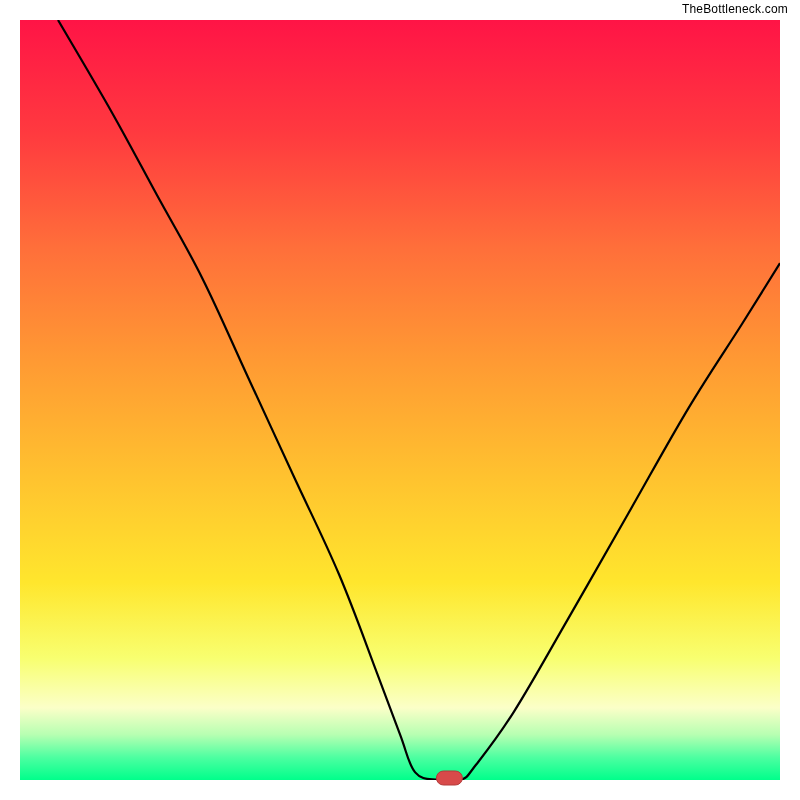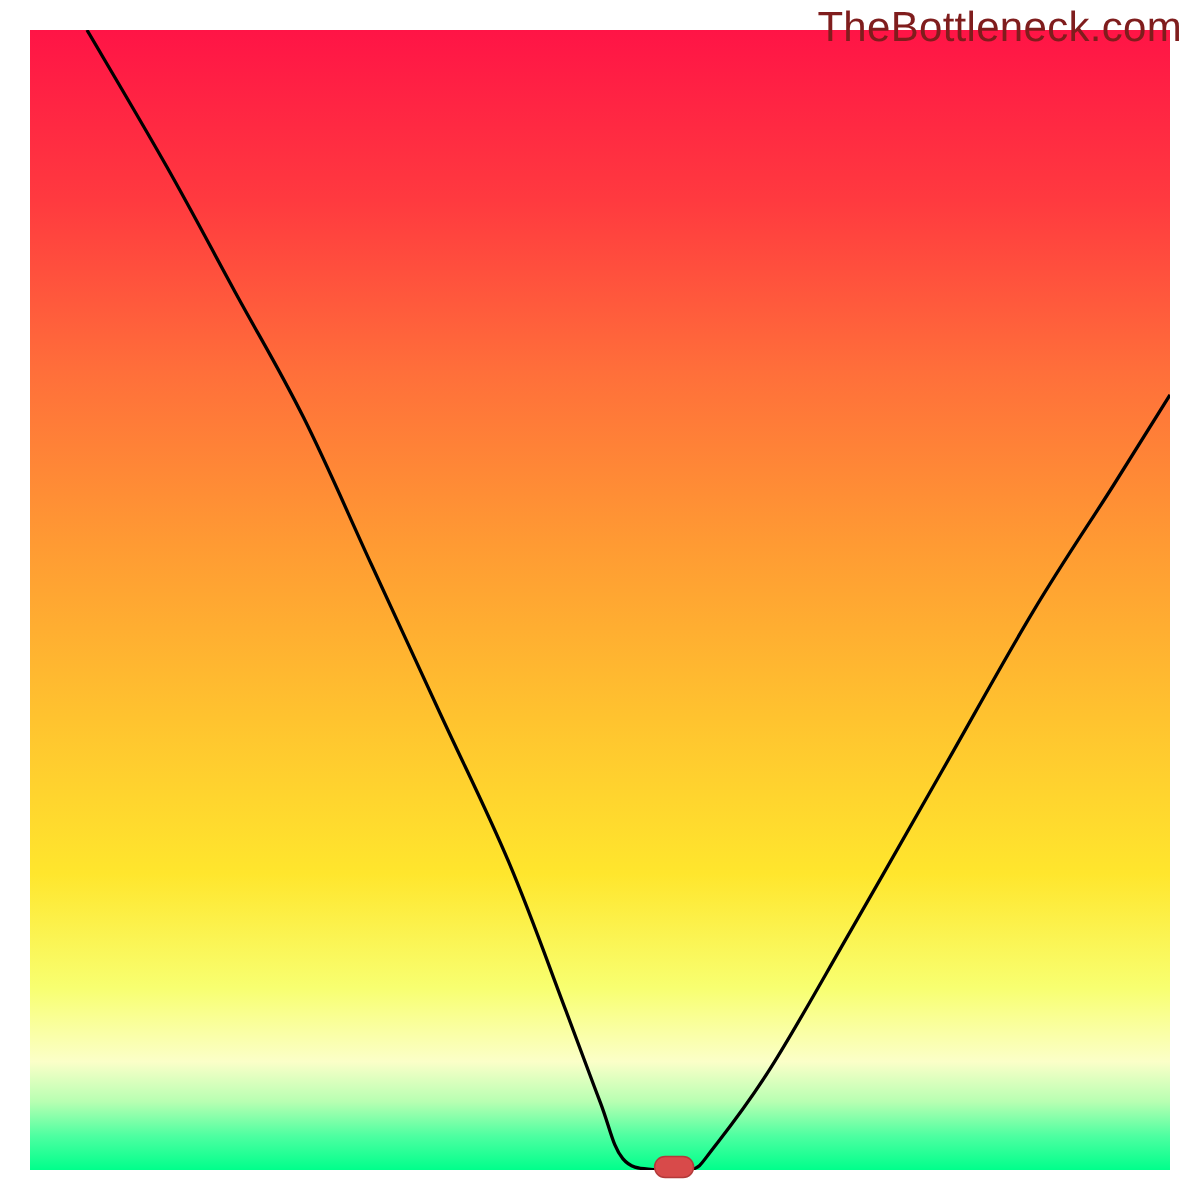--- a/index.html
+++ b/index.html
@@ -13,22 +13,22 @@
   }
   .root {
     position: relative;
     width: 800px;
     height: 800px;
   }
   .attribution {
     position: absolute;
     top: 2px;
     right: 12px;
-    color: #7f1d1d;
-    font-size: 28px;
+    color: #000000;
+    font-size: 12px;
     letter-spacing: 0.2px;
     z-index: 10;
   }
   svg {
     display: block;
   }
 </style>
 </head>
 <body>
 <div class="root">

